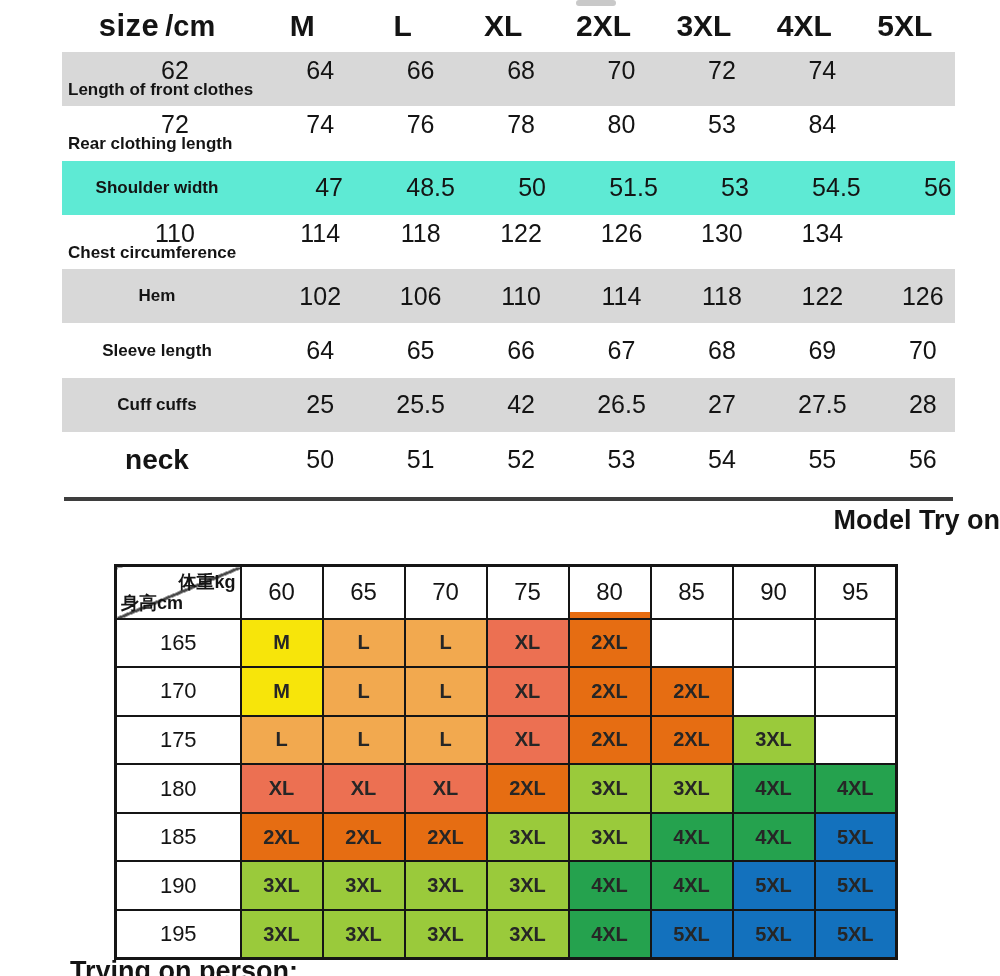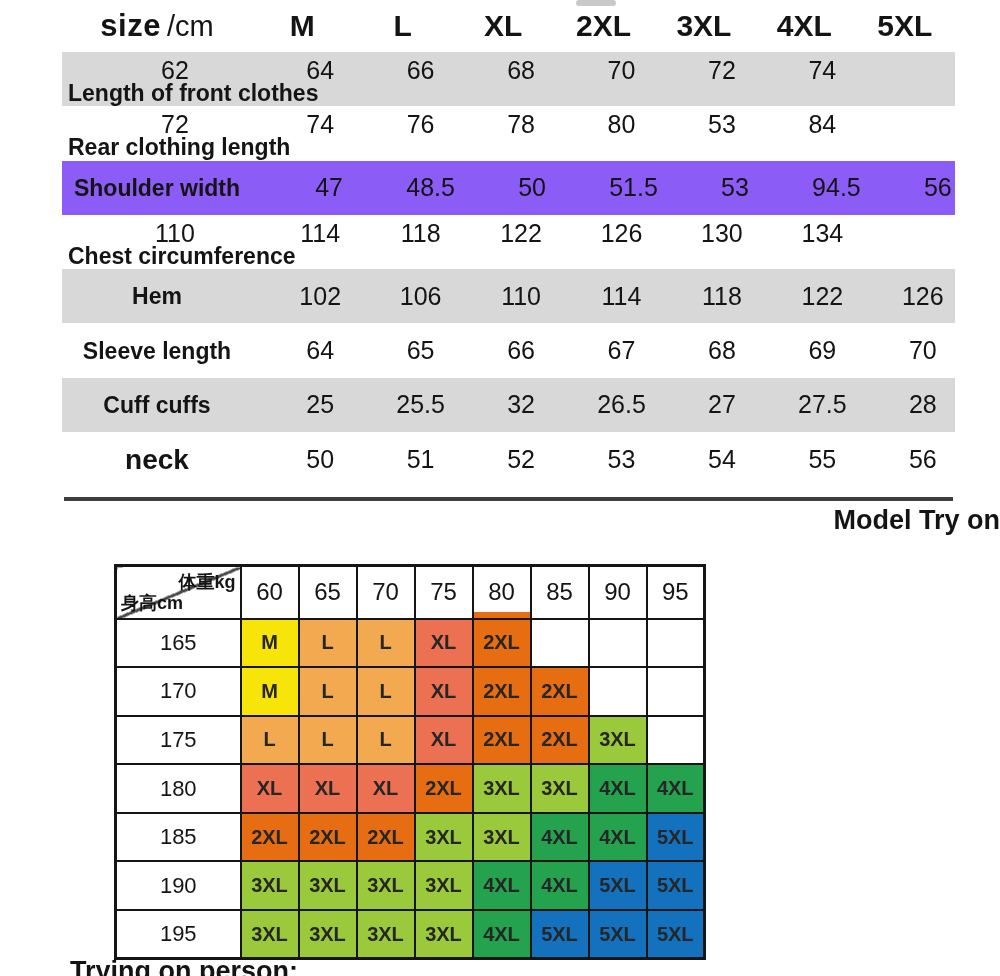--- a/index.html
+++ b/index.html
@@ -12,47 +12,47 @@
 
   .top-artifact { position: absolute; left: 576px; top: 0; width: 40px; height: 6px;
     background: #c9c9c9; border-radius: 3px; }
 
   
   .size-table { position: absolute; left: 62px; top: 0; width: 893px; }
   .sheader { display: grid; grid-template-columns: 190px repeat(7, 1fr);
     height: 52px; align-items: center; }
   .corner { display: flex; justify-content: center; align-items: baseline; gap: 6px; }
   .corner-label { font-size: 31px; font-weight: 700; letter-spacing: 0.5px; }
-  .corner-unit { font-size: 29px; font-weight: 400; }
+  .corner-unit { font-size: 29px; font-weight: 700; }
   .scol { font-size: 30px; font-weight: 700; text-align: center; }
 
   .srow { display: grid; grid-template-columns: 190px repeat(7, 1fr);
     height: 54.3px; align-items: center; position: relative; }
   .srow.shaded { background: #d8d8d8; }
-  .slabel { font-size: 23px; font-weight: 700; text-align: center; line-height: 1.05; }
+  .slabel { font-size: 17px; font-weight: 700; text-align: center; line-height: 1.05; }
   .sval { font-size: 25px; font-weight: 400; text-align: center; padding-left: 36px; }
   .srow.overlap .sval { align-self: start; margin-top: 4px; }
   .srow.overlap .slabel { position: absolute; top: 29px; left: 6px;
     text-align: left; white-space: nowrap; z-index: 2; }
   .srow.large .slabel { font-size: 28px; }
 
   .divider { position: absolute; left: 64px; top: 497px; width: 889px; height: 4px;
     background: #3e3e3e; }
 
   
   .tryon-title { position: absolute; left: 0; top: 505px; width: 100%;
     text-align: right; font-size: 27px; font-weight: 700; }
 
   .tryon-table { position: absolute; left: 114px; top: 552px;
     border-collapse: collapse; table-layout: fixed;
     border: 3px solid #151515; margin-top: 12px; }
   .tryon-table th, .tryon-table td {
     border: 2px solid #151515; text-align: center; vertical-align: middle;
     overflow: hidden; padding: 0; }
-  .tryon-table th.weight { width: 58px; height: 53px; font-size: 24px;
+  .tryon-table th.weight { width: 82px; height: 53px; font-size: 24px;
     font-weight: 400; background: #fff; position: relative; }
   .tryon-table th.corner-cell { width: 125px; background:
     linear-gradient(to bottom right,
       transparent calc(50% - 1.5px), #4a4a4a calc(50% - 1.5px),
       #4a4a4a calc(50% + 1.5px), transparent calc(50% + 1.5px)) #fff;
     position: relative; }
   .ct { position: absolute; top: 3px; right: 4px; font-size: 18px; font-weight: 700; }
   .cb { position: absolute; bottom: 3px; left: 4px; font-size: 18px; font-weight: 700; }
   .tryon-table th.weight.bleed::after { content: ""; position: absolute;
     left: -2px; right: -2px; bottom: -2px; height: 8px; background: #e66d12; }
@@ -100,28 +100,28 @@
         <div class="srow overlap">
           <div class="slabel">Rear clothing length</div>
           <div class="sval">72</div>
           <div class="sval">74</div>
           <div class="sval">76</div>
           <div class="sval">78</div>
           <div class="sval">80</div>
           <div class="sval">53</div>
           <div class="sval">84</div>
         </div>
-        <div class="srow shaded" style="background: #8b5cf6; gap: 24px;">
+        <div class="srow shaded" style="background: #5eead4; gap: 24px;">
           <div class="slabel">Shoulder width</div>
           <div class="sval">47</div>
           <div class="sval">48.5</div>
           <div class="sval">50</div>
           <div class="sval">51.5</div>
           <div class="sval">53</div>
-          <div class="sval">94.5</div>
+          <div class="sval">54.5</div>
           <div class="sval">56</div>
         </div>
         <div class="srow overlap">
           <div class="slabel">Chest circumference</div>
           <div class="sval">110</div>
           <div class="sval">114</div>
           <div class="sval">118</div>
           <div class="sval">122</div>
           <div class="sval">126</div>
           <div class="sval">130</div>
@@ -144,21 +144,21 @@
           <div class="sval">66</div>
           <div class="sval">67</div>
           <div class="sval">68</div>
           <div class="sval">69</div>
           <div class="sval">70</div>
         </div>
         <div class="srow shaded" style="background: rgb(216, 216, 216);">
           <div class="slabel">Cuff cuffs</div>
           <div class="sval">25</div>
           <div class="sval">25.5</div>
-          <div class="sval">32</div>
+          <div class="sval">42</div>
           <div class="sval">26.5</div>
           <div class="sval">27</div>
           <div class="sval">27.5</div>
           <div class="sval">28</div>
         </div>
         <div class="srow large">
           <div class="slabel">neck</div>
           <div class="sval">50</div>
           <div class="sval">51</div>
           <div class="sval">52</div>

